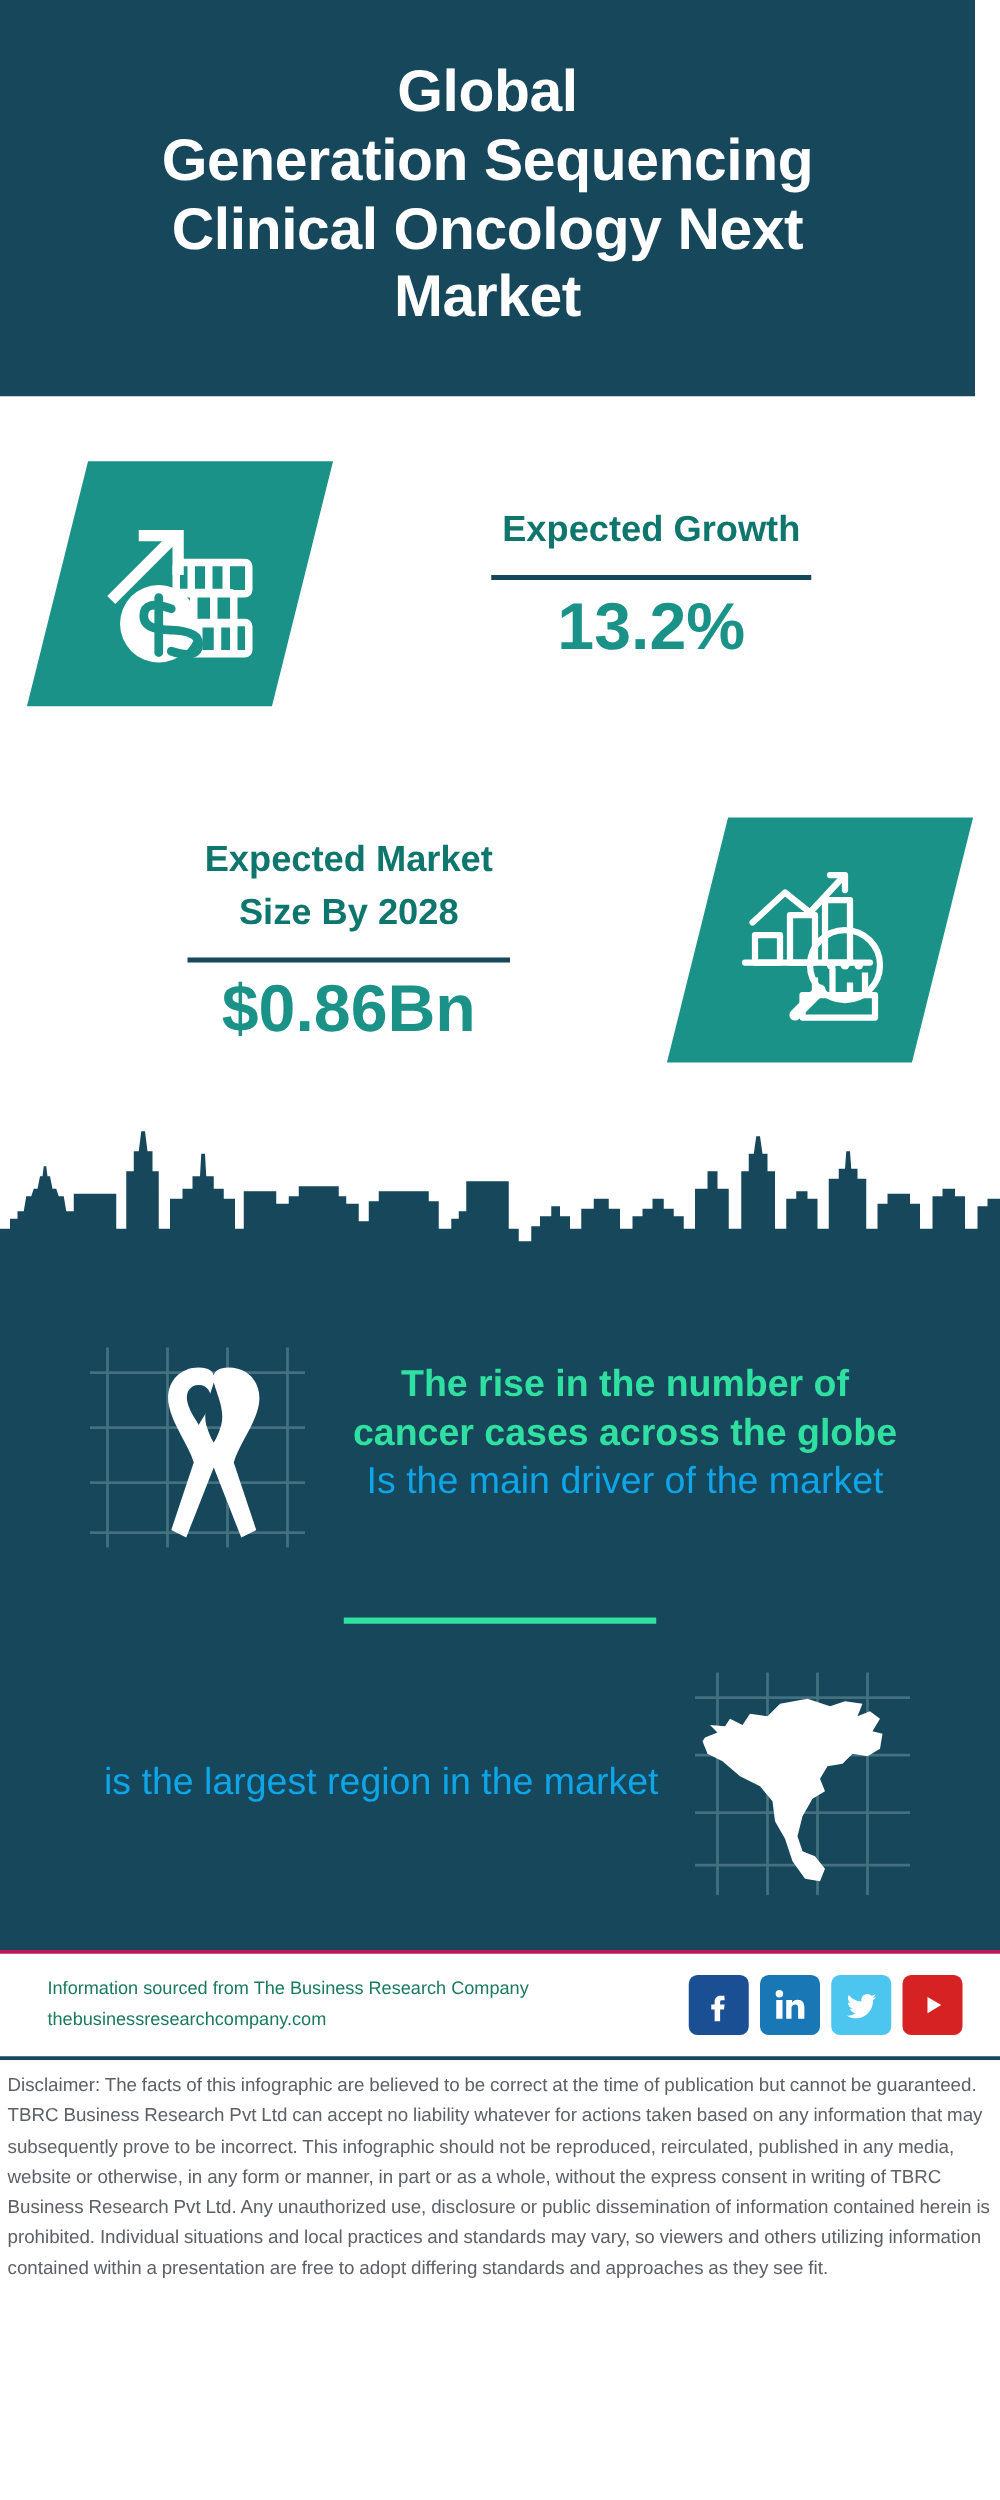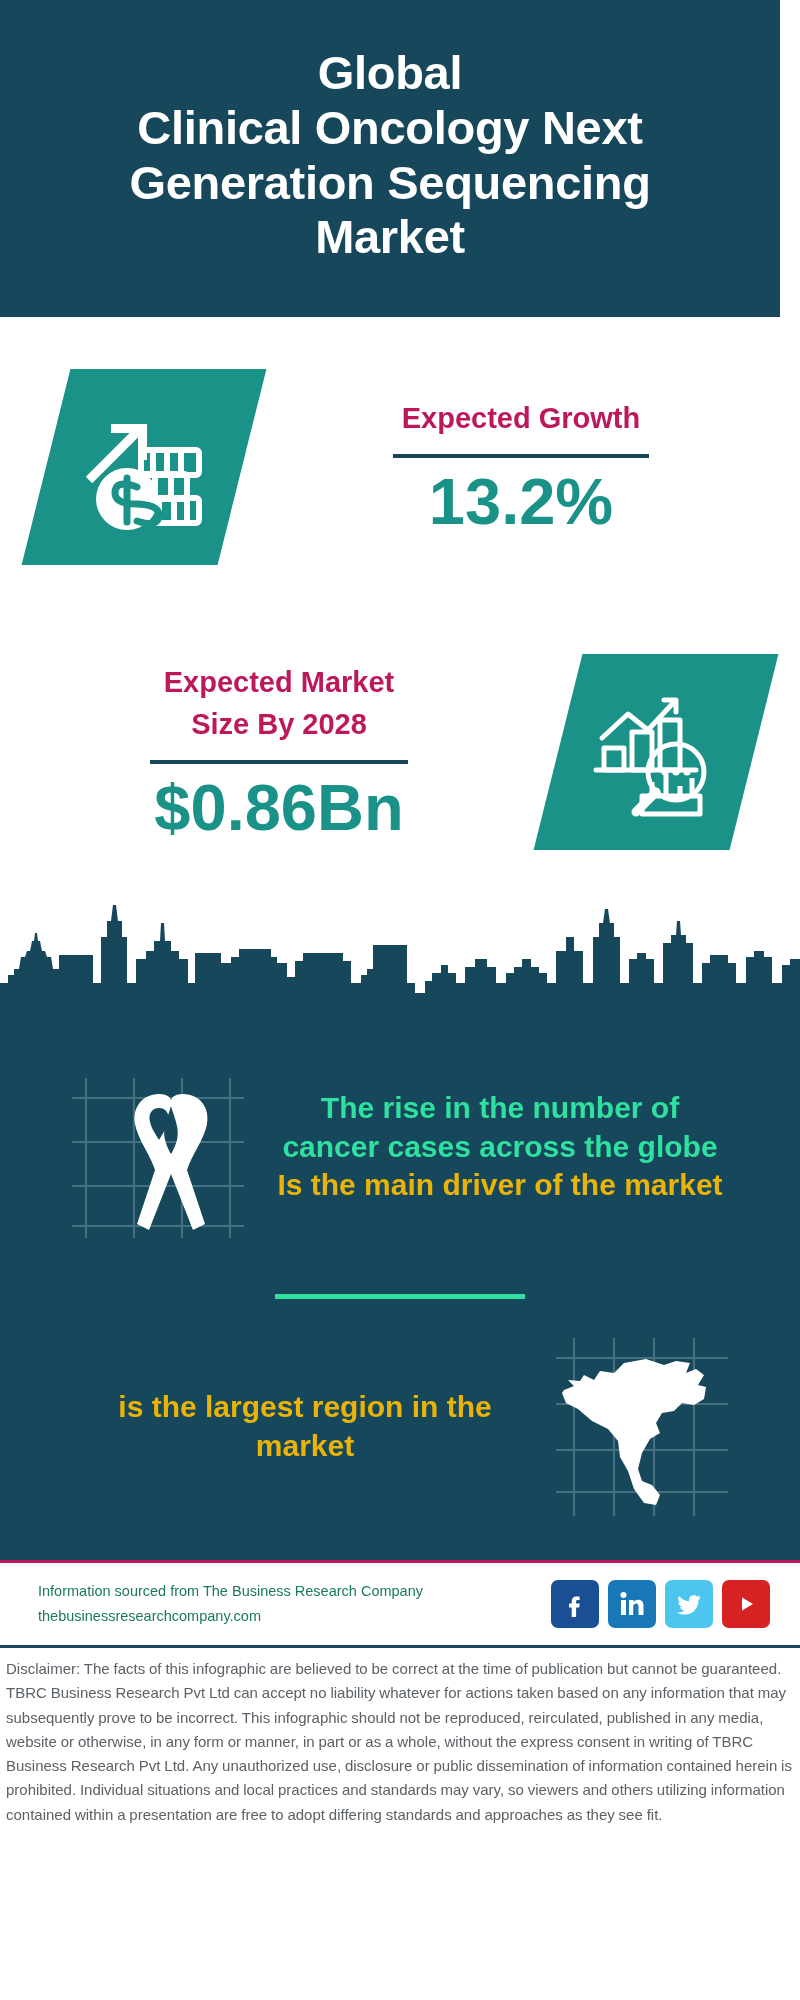--- a/index.html
+++ b/index.html
@@ -42,33 +42,33 @@
     width:196px; height:196px;
     background:#1a9287;
     transform:skewX(-14deg);
     display:flex; align-items:center; justify-content:center;
     flex:0 0 auto;
   }
   .icon-tile > svg { transform:skewX(14deg); }
 
   .stat-text { flex:1 1 auto; text-align:center; padding:0 10px; }
   .stat-label {
-    color:#be185d;
+    color:#0f766e;
     font-size:29px;
     font-weight:bold;
     line-height:1.44;
   }
   .stat-rule {
     width:256px; height:4px;
     background:#16475a;
     margin:14px auto 10px;
   }
   .stat-value {
     color:#1a9287;
-    font-size:65px;
+    font-size:53px;
     font-weight:bold;
     line-height:1.05;
   }
 
   
   .stat-row-2 { height:270px; padding-right:46px; }
   .stat-row-2 .stat-rule { width:258px; }
 
   
   .skyline { display:block; width:800px; height:125px; }
@@ -91,23 +91,23 @@
   .grid-icon svg { display:block; }
 
   .fact-text { flex:1 1 auto; text-align:center; padding:0 6px; }
   .fact-accent {
     color:#2fe0a0;
     font-size:30px;
     font-weight:bold;
     line-height:1.28;
   }
   .fact-sub {
-    color:#eab308;
+    color:#0ea5e9;
     font-size:30px;
-    font-weight:bold;
+    font-weight:normal;
     line-height:1.28;
   }
   .divider {
     width:250px; height:5px;
     background:#2fe0a0;
     margin:22px auto 20px;
   }
 
   
   .footer {
@@ -138,22 +138,22 @@
     text-align:left;
     word-spacing:-0.3px;
   }
 </style>
 </head>
 <body>
 
 <div class="header">
   <div class="header-title">
     <div>Global</div>
+    <div>Generation Sequencing</div>
     <div>Clinical Oncology Next</div>
-    <div>Generation Sequencing</div>
     <div>Market</div>
   </div>
 </div>
 
 <div class="stat-row stat-row-1">
   <div class="icon-tile">
     <svg width="130" height="130" viewBox="0 0 130 130">
       <g fill="none" stroke="#ffffff" stroke-width="9">
         <path d="M10 78 L62 26"></path>
       </g>

